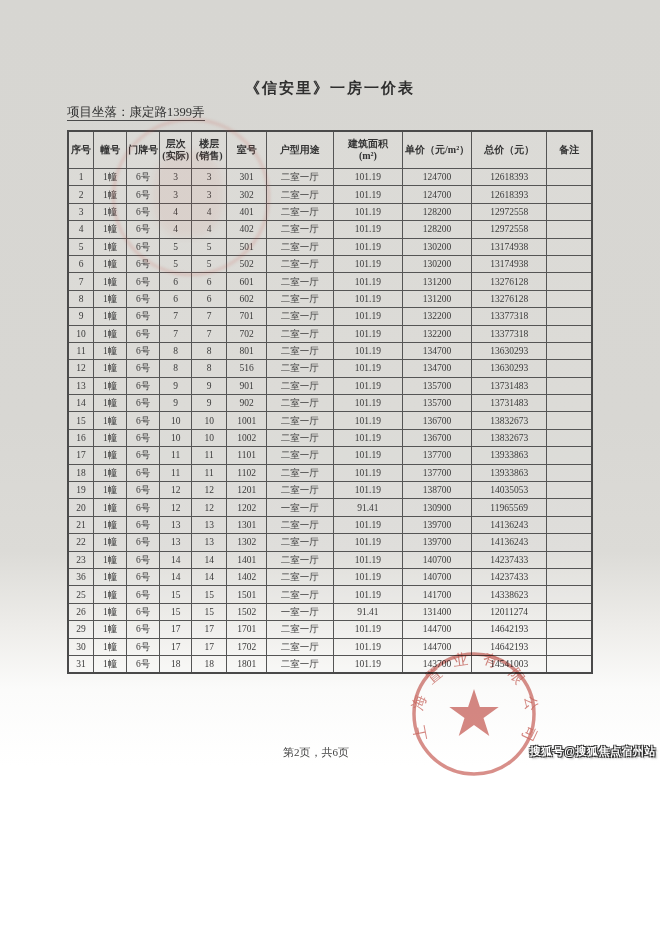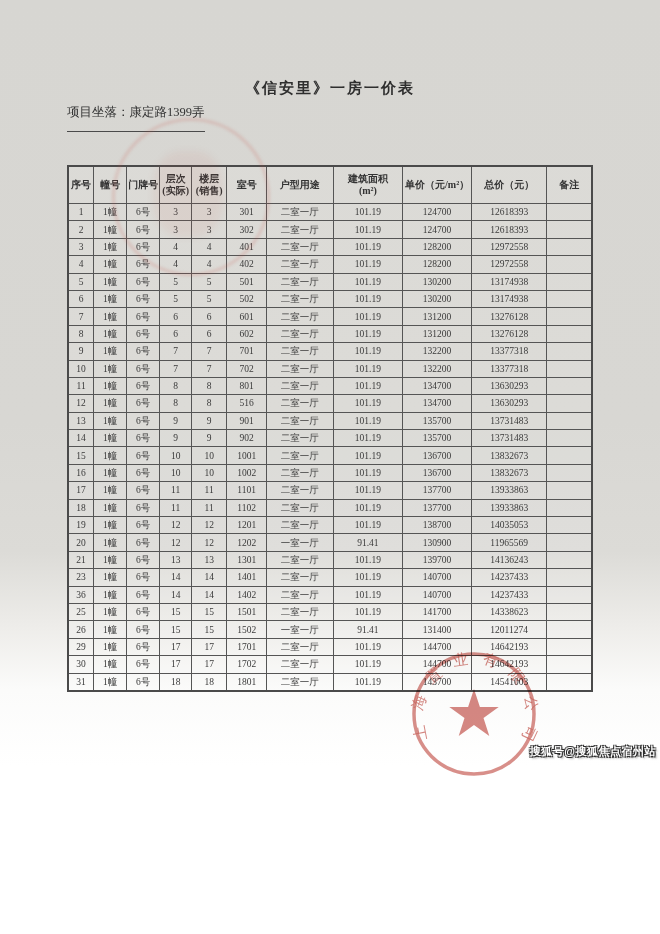--- a/index.html
+++ b/index.html
@@ -4,26 +4,26 @@
 <style>
   html,body{margin:0;padding:0;}
   body{width:660px;height:934px;overflow:hidden;background:#fff;
        font-family:"Liberation Serif","DejaVu Serif",serif;color:#3b3b3b;}
   .page{position:relative;width:660px;height:766px;
         background:linear-gradient(180deg,#d7d6d2 0%,#d8d7d3 55%,#dcdbd7 72%,
                    #eeedea 82%,#fbfbfa 90%,#ffffff 100%);}
   .doc-title{position:absolute;top:79px;left:0;width:100%;text-align:center;
              font-size:15px;font-weight:bold;letter-spacing:2px;color:#2e2e2e;}
   .project-line{position:absolute;top:104px;left:67px;font-size:12.5px;color:#333;}
-  .project-line span{border-bottom:1px solid #4a4a4a;padding-bottom:12px;}
+  .project-line span{border-bottom:1px solid #4a4a4a;padding-bottom:1px;}
   table.price-table{position:absolute;left:67px;top:130px;width:526px;
                     border-collapse:collapse;table-layout:fixed;
                     background:rgba(255,255,255,0.10);}
   table.price-table th,table.price-table td{border:1px solid #555;overflow:hidden;}
-  table.price-table{border:2px solid #4a4a4a;margin-top:35px;}
+  table.price-table{border:2px solid #4a4a4a;}
   thead th{height:36px;font-size:10px;font-weight:bold;text-align:center;
            white-space:pre-line;line-height:1.25;padding:0 1px;color:#333;}
   tbody td{height:16.4px;font-size:9.5px;text-align:center;padding:0;
            line-height:16px;color:#3a3a3a;}
   .page-footer{position:absolute;top:745px;left:0;width:632px;text-align:center;
                font-size:11px;color:#444;}
   
   .stamp{position:absolute;left:404px;top:644px;mix-blend-mode:multiply;opacity:0.88;}
   
   .stamp-faint{position:absolute;left:112px;top:118px;width:152px;height:152px;
@@ -349,20 +349,33 @@
           <td>13</td>
           <td>13</td>
           <td>1301</td>
           <td>二室一厅</td>
           <td>101.19</td>
           <td>139700</td>
           <td>14136243</td>
           <td></td>
         </tr>
         <tr>
+          <td>22</td>
+          <td>1幢</td>
+          <td>6号</td>
+          <td>13</td>
+          <td>13</td>
+          <td>1302</td>
+          <td>二室一厅</td>
+          <td>101.19</td>
+          <td>139700</td>
+          <td>14136243</td>
+          <td></td>
+        </tr>
+        <tr>
           <td>23</td>
           <td>1幢</td>
           <td>6号</td>
           <td>14</td>
           <td>14</td>
           <td>1401</td>
           <td>二室一厅</td>
           <td>101.19</td>
           <td>140700</td>
           <td>14237433</td>
@@ -442,20 +455,21 @@
           <td>1801</td>
           <td>二室一厅</td>
           <td>101.19</td>
           <td>143700</td>
           <td>14541003</td>
           <td></td>
         </tr>
       </tbody>
   </table>
 
+  <div class="page-footer">第2页，共6页</div>
 
   <div class="stamp-faint"></div>
 
   <svg class="stamp" width="140" height="140" viewBox="0 0 140 140">
     <defs>
       <path id="stampArc" d="M 27.4,99.8 A 52,52 0 1 1 114.6,99.8" fill="none"></path>
     </defs>
     <circle cx="70" cy="70" r="60" fill="none" stroke="#c4554d" stroke-width="3.5" opacity="0.75"></circle>
     <path d="M70,45 L75.9,62.9 L94.7,63 L79.5,74.1 L85.3,92 L70,81 L54.7,92
              L60.5,74.1 L45.3,63 L64.1,62.9 Z" fill="#c4554d" opacity="0.8"></path>

